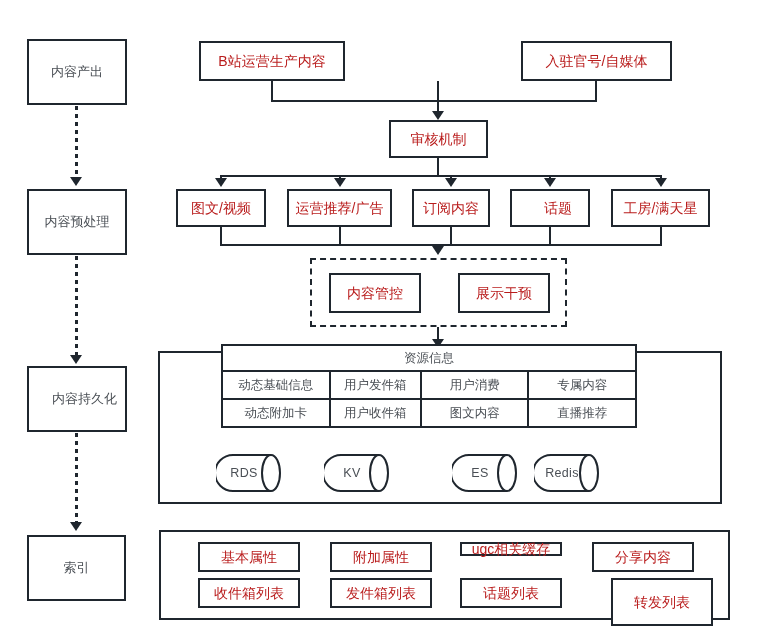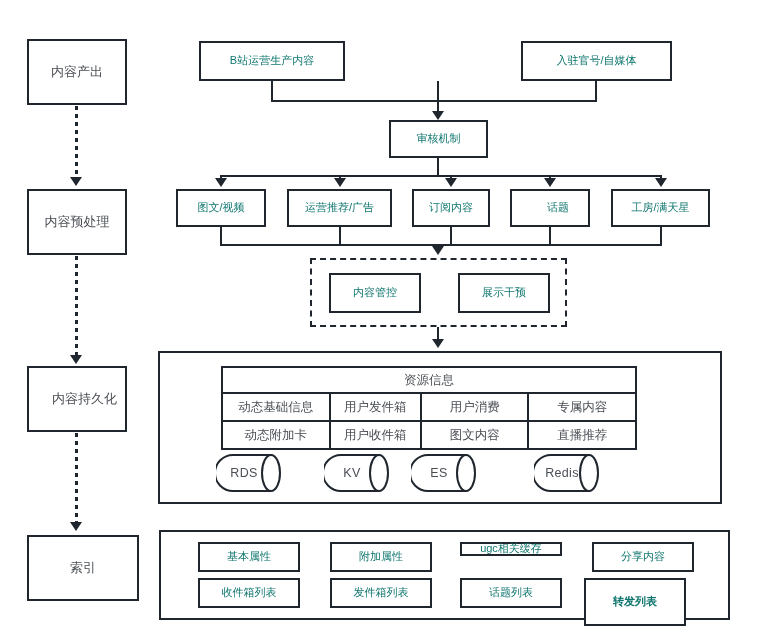--- a/index.html
+++ b/index.html
@@ -18,22 +18,22 @@
     overflow: hidden;
   }
   .box {
     position: absolute;
     box-sizing: border-box;
     border: 2px solid #1f262e;
     background: #ffffff;
     display: flex;
     align-items: center;
     justify-content: center;
-    color: #0f766e;
-    font-size: 11px;
+    color: #b91c1c;
+    font-size: 14px;
     line-height: 1.2;
     text-align: center;
     white-space: nowrap;
   }
   .stage-box {
     font-size: 13px;
     color: #4a4f55;
   }
   .container-box {
     position: absolute;
@@ -119,21 +119,21 @@
   <div class="box stage-box" style="left:27px; top:189px; width:100px; height:66px;">内容预处理</div>
 
   <div class="dotline" style="left:75px; top:256px; height:100px;"></div>
   <div class="arrow-down" style="left:70px; top:355px;"></div>
 
   <div class="box stage-box" style="left:27px; top:366px; width:100px; height:66px;padding-left:15px;">内容持久化</div>
 
   <div class="dotline" style="left:75px; top:433px; height:90px;"></div>
   <div class="arrow-down" style="left:70px; top:522px;"></div>
 
-  <div class="box stage-box" style="left:27px; top:535px; width:112px; height:66px;">索引</div>
+  <div class="box stage-box" style="left:27px; top:535px; width:99px; height:66px;">索引</div>
 
   <div class="box" style="left:199px; top:41px; width:146px; height:40px;">B站运营生产内容</div>
   <div class="box" style="left:521px; top:41px; width:151px; height:40px;">入驻官号/自媒体</div>
 
   <div class="line v" style="left:271px; top:81px; height:20px;"></div>
   <div class="line v" style="left:595px; top:81px; height:20px;"></div>
   <div class="line h" style="left:271px; top:100px; width:326px;"></div>
   <div class="line v" style="left:437px; top:81px; height:33px;"></div>
   <div class="arrow-down" style="left:432px; top:111px;"></div>
 
@@ -169,21 +169,21 @@
 
   <div class="dashed-box" style="left:310px; top:258px; width:257px; height:69px;"></div>
   <div class="box" style="left:329px; top:273px; width:92px; height:40px;">内容管控</div>
   <div class="box" style="left:458px; top:273px; width:92px; height:40px;">展示干预</div>
 
   <div class="line v" style="left:437px; top:327px; height:14px;"></div>
   <div class="arrow-down" style="left:432px; top:339px;"></div>
 
   <div class="container-box" style="left:158px; top:351px; width:564px; height:153px;"></div>
 
-  <table class="res-table" style="left:221px; top:366px; width:416px;">
+  <table class="res-table" style="left:221px; top:344px; width:416px;">
     <tbody>
         <tr>
       <td class="title-cell" colspan="4">资源信息</td>
     </tr>
     <tr>
       <td style="width:104px;">动态基础信息</td>
       <td style="width:88px;">用户发件箱</td>
       <td style="width:104px;">用户消费</td>
       <td style="width:104px;">专属内容</td>
     </tr>
@@ -205,21 +205,21 @@
   </div>
 
   <div class="cylinder" style="left:324px; top:453px;">
     <svg width="72" height="40" viewBox="0 0 72 40">
       <path d="M17,2 L55,2 A9,18 0 0 1 55,38 L17,38 A18,18 0 0 1 17,2 Z" fill="#ffffff" stroke="#1f262e" stroke-width="2"></path>
       <path d="M55,2 A9,18 0 0 0 55,38" fill="none" stroke="#1f262e" stroke-width="2"></path>
     </svg>
     <div class="cyl-label">KV</div>
   </div>
 
-  <div class="cylinder" style="left:411px; top:453px;">
+  <div class="cylinder" style="left:452px; top:453px;">
     <svg width="72" height="40" viewBox="0 0 72 40">
       <path d="M17,2 L55,2 A9,18 0 0 1 55,38 L17,38 A18,18 0 0 1 17,2 Z" fill="#ffffff" stroke="#1f262e" stroke-width="2"></path>
       <path d="M55,2 A9,18 0 0 0 55,38" fill="none" stroke="#1f262e" stroke-width="2"></path>
     </svg>
     <div class="cyl-label">ES</div>
   </div>
 
   <div class="cylinder" style="left:534px; top:453px;">
     <svg width="72" height="40" viewBox="0 0 72 40">
       <path d="M17,2 L55,2 A9,18 0 0 1 55,38 L17,38 A18,18 0 0 1 17,2 Z" fill="#ffffff" stroke="#1f262e" stroke-width="2"></path>
@@ -231,15 +231,15 @@
   <div class="container-box" style="left:159px; top:530px; width:571px; height:90px;"></div>
 
   <div class="box" style="left:198px; top:542px; width:102px; height:30px;">基本属性</div>
   <div class="box" style="left:330px; top:542px; width:102px; height:30px;">附加属性</div>
   <div class="box" style="left:460px; top:542px; width:102px; height:14px;">ugc相关缓存</div>
   <div class="box" style="left:592px; top:542px; width:102px; height:30px;">分享内容</div>
 
   <div class="box" style="left:198px; top:578px; width:102px; height:30px;">收件箱列表</div>
   <div class="box" style="left:330px; top:578px; width:102px; height:30px;">发件箱列表</div>
   <div class="box" style="left:460px; top:578px; width:102px; height:30px;">话题列表</div>
-  <div class="box" style="left:584px; top:578px; width:102px; height:48px;font-weight:bold;">转发列表</div>
+  <div class="box" style="left:611px; top:578px; width:102px; height:48px;">转发列表</div>
 
 </div>
 
 </body></html>

